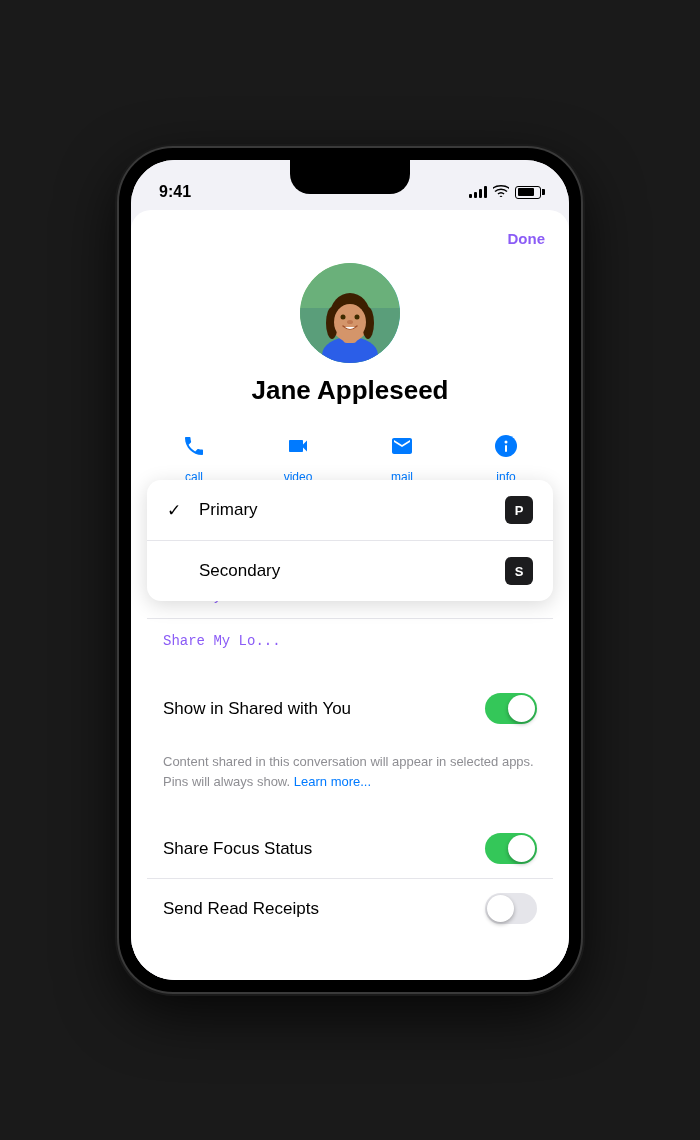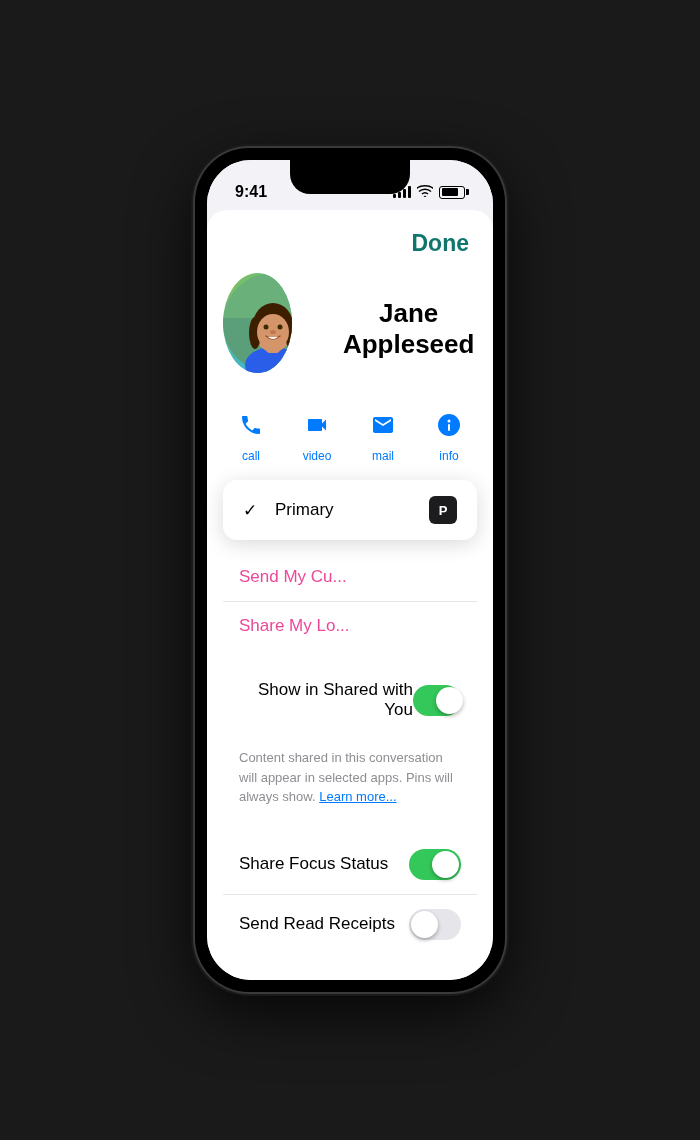--- a/index.html
+++ b/index.html
@@ -9,21 +9,21 @@
       height: 1140px;
       background: #1a1a1a;
       display: flex;
       justify-content: center;
       align-items: center;
       font-family: -apple-system, 'SF Pro Display', 'Helvetica Neue', Arial, sans-serif;
       overflow: hidden;
     }
 
     .phone-frame {
-      width: 310px;
+      width: 462px;
       height: 844px;
       background: #000;
       border-radius: 54px;
       position: relative;
       box-shadow: 0 0 0 2px #3a3a3a, 0 0 0 4px #1a1a1a, 0 20px 60px rgba(0,0,0,0.8);
       overflow: hidden;
     }
 
     .phone-screen {
       position: absolute;
@@ -134,34 +134,34 @@
       min-height: 100%;
     }
 
     .done-button-row {
       display: flex;
       justify-content: flex-end;
       margin-bottom: 12px;
     }
 
     .done-btn {
-      color: #0f766e;
-      font-size: 23px;
+      color: #8b5cf6;
+      font-size: 15px;
       font-weight: 600;
       background: none;
       border: none;
       cursor: pointer;
       padding: 4px 8px;
     }
 
     .contact-avatar-section {
       display: flex;
+      flex-direction: column;
       align-items: center;
       margin-bottom: 16px;
-      gap: 48px;
     }
 
     .avatar-circle {
       width: 100px;
       height: 100px;
       border-radius: 50%;
       overflow: hidden;
       background: linear-gradient(135deg, #8bc34a, #4db6ac, #29b6f6);
       margin-bottom: 12px;
       position: relative;
@@ -227,22 +227,23 @@
       color: #000;
       text-align: right;
     }
 
     .settings-row-value {
       font-size: 17px;
       color: #007aff;
     }
 
     .settings-row-link {
-      font-size: 17px;
-      color: #ec4899;
+      font-size: 14px;
+      color: #8b5cf6;
+      font-family: Liberation Mono, monospace;
     }
 
     
     .dropdown-overlay {
       position: absolute;
       top: 270px;
       left: 16px;
       right: 16px;
       background: #fff;
       border-radius: 14px;
@@ -319,21 +320,20 @@
 
     .description-text {
       font-size: 13px;
       color: #8e8e93;
       padding: 6px 16px 12px;
       line-height: 1.5;
     }
 
     .description-link {
       color: #007aff;
-      text-decoration: underline;
     }
 
     .section-group {
       margin-bottom: 16px;
     }
   </style>
 </head>
 <body>
 
 <div class="phone-frame">
@@ -467,20 +467,27 @@
         <div class="dropdown-overlay">
 
           <div class="dropdown-item">
             <span class="dropdown-checkmark">✓</span>
             <span class="dropdown-item-label">Primary</span>
             <div class="dropdown-badge badge-primary">
               <span>P</span>
             </div>
           </div>
 
+          <div class="dropdown-item">
+            <span class="dropdown-checkmark" style="color:transparent;">✓</span>
+            <span class="dropdown-item-label">Secondary</span>
+            <div class="dropdown-badge badge-secondary">
+              <span>S</span>
+            </div>
+          </div>
         </div>
 
         <div class="section-group" style="margin-top: 0;">
           <div class="settings-section">
             <div class="settings-row">
               <span class="settings-row-link">Send My Cu...</span>
             </div>
             <div class="settings-row">
               <span class="settings-row-link">Share My Lo...</span>
             </div>

